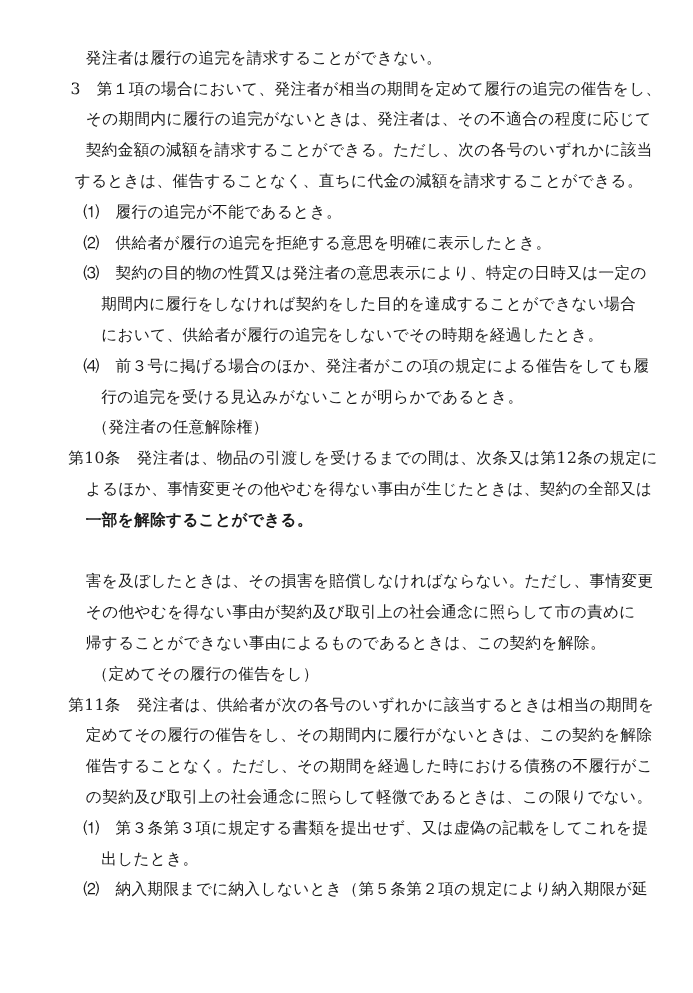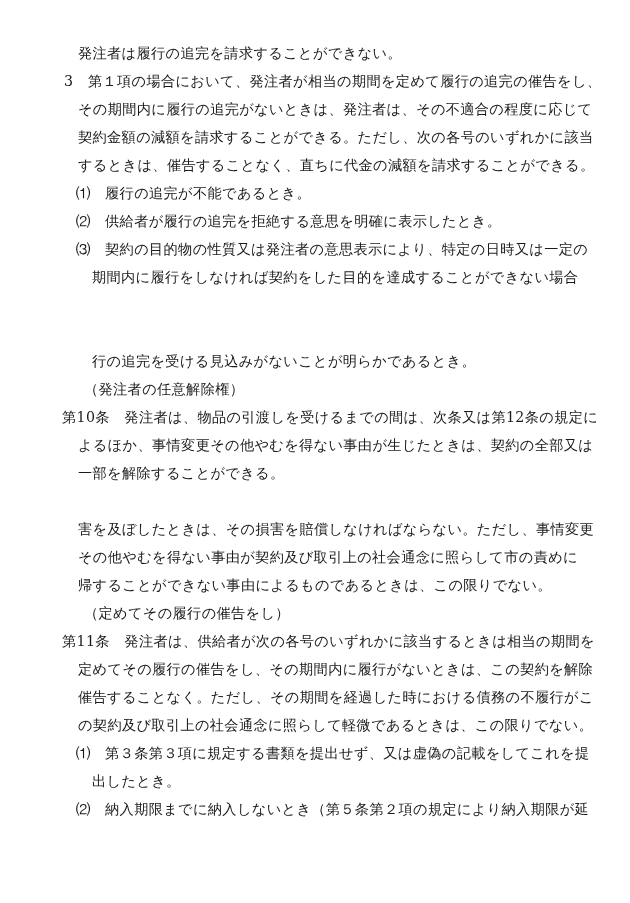--- a/index.html
+++ b/index.html
@@ -9,33 +9,35 @@
   .line { position: absolute; font-size: 14.2px; line-height: 18px; white-space: nowrap; letter-spacing: 0.35px; }
 </style>
 </head>
 <body>
 
 <div class="page" id="page">
     <div class="line" style="left: 78px; top: 44px;">発注者は履行の追完を請求することができない。</div>
     <div class="line" style="left: 64px; top: 72px;">3　第１項の場合において、発注者が相当の期間を定めて履行の追完の催告をし、</div>
     <div class="line" style="left: 78px; top: 100px;">その期間内に履行の追完がないときは、発注者は、その不適合の程度に応じて</div>
     <div class="line" style="left: 78px; top: 128px;">契約金額の減額を請求することができる。ただし、次の各号のいずれかに該当</div>
-    <div class="line" style="left: 78px; top: 156px;">するときは、催告することなく、直ちに代金の減額を請求することができる。</div>
+    <div class="line" style="left: 68px; top: 156px;">するときは、催告することなく、直ちに代金の減額を請求することができる。</div>
     <div class="line" style="left: 76px; top: 184px;">⑴　履行の追完が不能であるとき。</div>
     <div class="line" style="left: 76px; top: 212px;">⑵　供給者が履行の追完を拒絶する意思を明確に表示したとき。</div>
     <div class="line" style="left: 76px; top: 240px;">⑶　契約の目的物の性質又は発注者の意思表示により、特定の日時又は一定の</div>
     <div class="line" style="left: 92px; top: 268px;">期間内に履行をしなければ契約をした目的を達成することができない場合</div>
+    <div class="line" style="left: 92px; top: 296px;">において、供給者が履行の追完をしないでその時期を経過したとき。</div>
+    <div class="line" style="left: 76px; top: 324px;">⑷　前３号に掲げる場合のほか、発注者がこの項の規定による催告をしても履</div>
     <div class="line" style="left: 92px; top: 352px;">行の追完を受ける見込みがないことが明らかであるとき。</div>
     <div class="line" style="left: 84px; top: 380px;">（発注者の任意解除権）</div>
     <div class="line" style="left: 62px; top: 408px;">第10条　発注者は、物品の引渡しを受けるまでの間は、次条又は第12条の規定に</div>
     <div class="line" style="left: 78px; top: 436px;">よるほか、事情変更その他やむを得ない事由が生じたときは、契約の全部又は</div>
-    <div class="line" style="left: 78px; top: 464px;">一部を解除することができる。</div>
+    <div class="line" style="left: 78px; top: 464px; font-weight: bold;">一部を解除することができる。</div>
     <div class="line" style="left: 78px; top: 548px;">その他やむを得ない事由が契約及び取引上の社会通念に照らして市の責めに</div>
     <div class="line" style="left: 78px; top: 520px;">害を及ぼしたときは、その損害を賠償しなければならない。ただし、事情変更</div>
-    <div class="line" style="left: 78px; top: 576px;">帰することができない事由によるものであるときは、この限りでない。</div>
+    <div class="line" style="left: 78px; top: 576px;">帰することができない事由によるものであるときは、この契約を解除。</div>
     <div class="line" style="left: 84px; top: 604px;">（定めてその履行の催告をし）</div>
     <div class="line" style="left: 62px; top: 632px;">第11条　発注者は、供給者が次の各号のいずれかに該当するときは相当の期間を</div>
     <div class="line" style="left: 78px; top: 660px;">定めてその履行の催告をし、その期間内に履行がないときは、この契約を解除</div>
     <div class="line" style="left: 78px; top: 688px;">催告することなく。ただし、その期間を経過した時における債務の不履行がこ</div>
     <div class="line" style="left: 78px; top: 716px;">の契約及び取引上の社会通念に照らして軽微であるときは、この限りでない。</div>
     <div class="line" style="left: 76px; top: 744px;">⑴　第３条第３項に規定する書類を提出せず、又は虚偽の記載をしてこれを提</div>
     <div class="line" style="left: 92px; top: 772px;">出したとき。</div>
     <div class="line" style="left: 76px; top: 800px;">⑵　納入期限までに納入しないとき（第５条第２項の規定により納入期限が延</div>
   </div>
 

